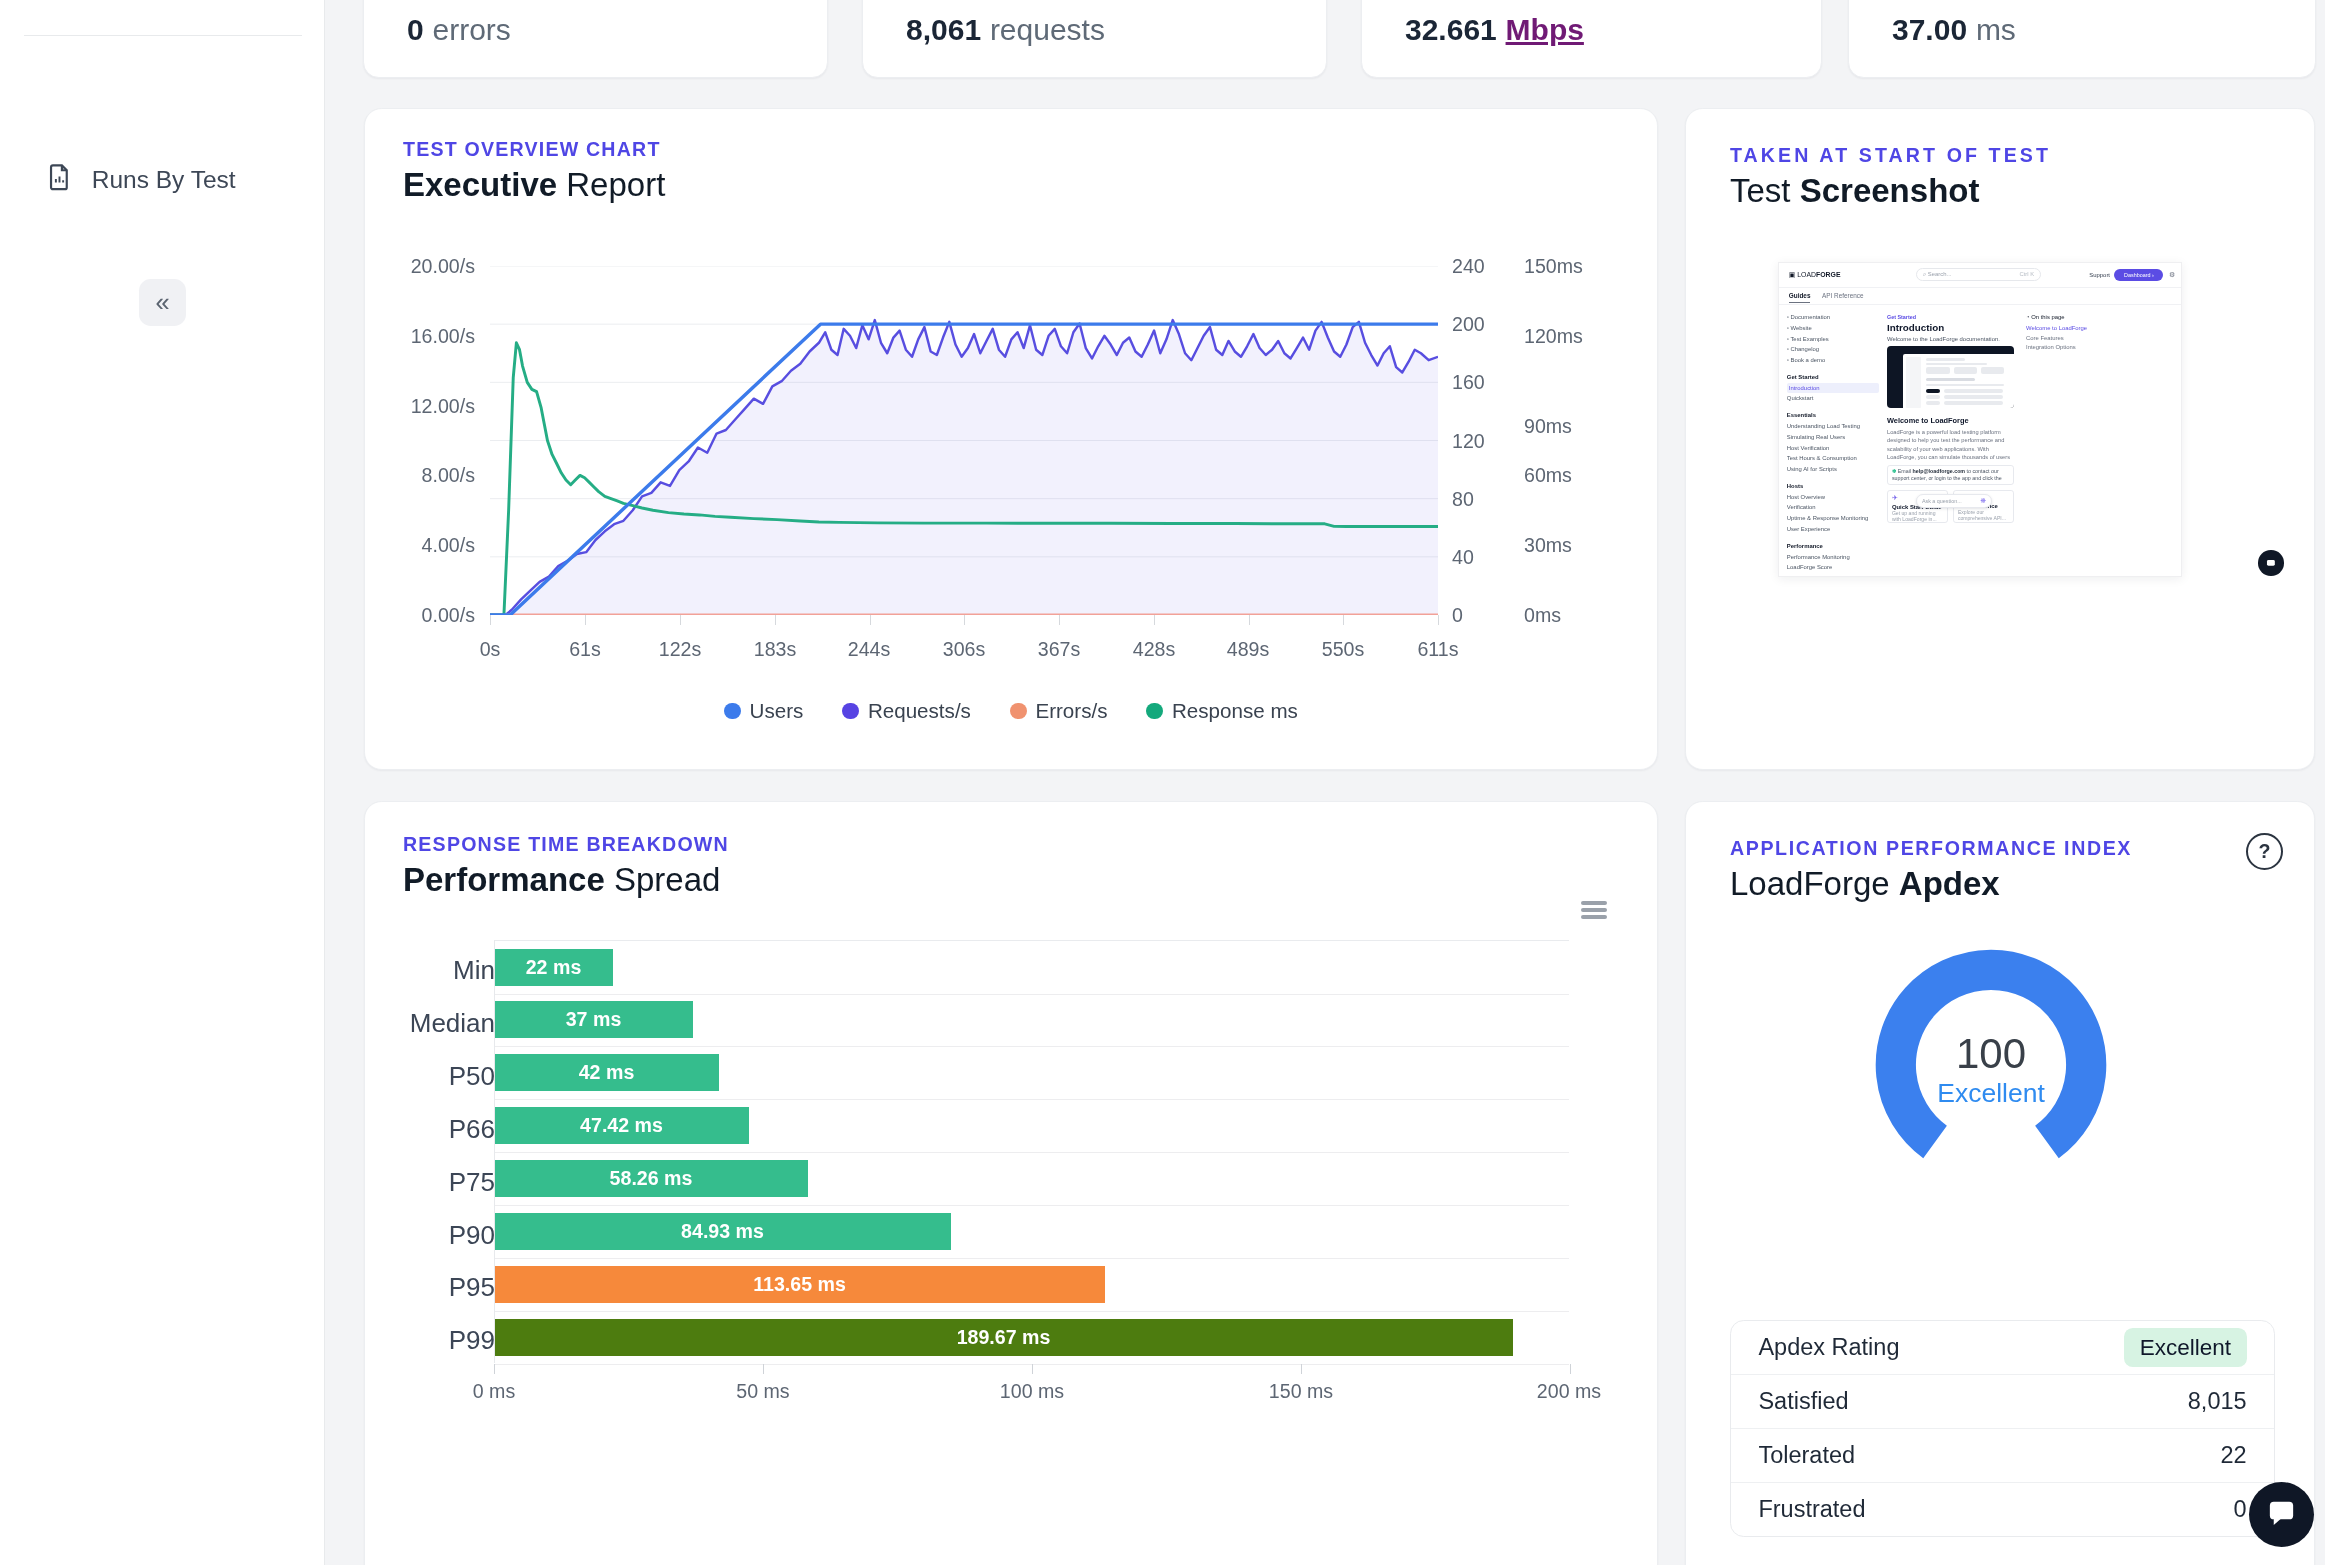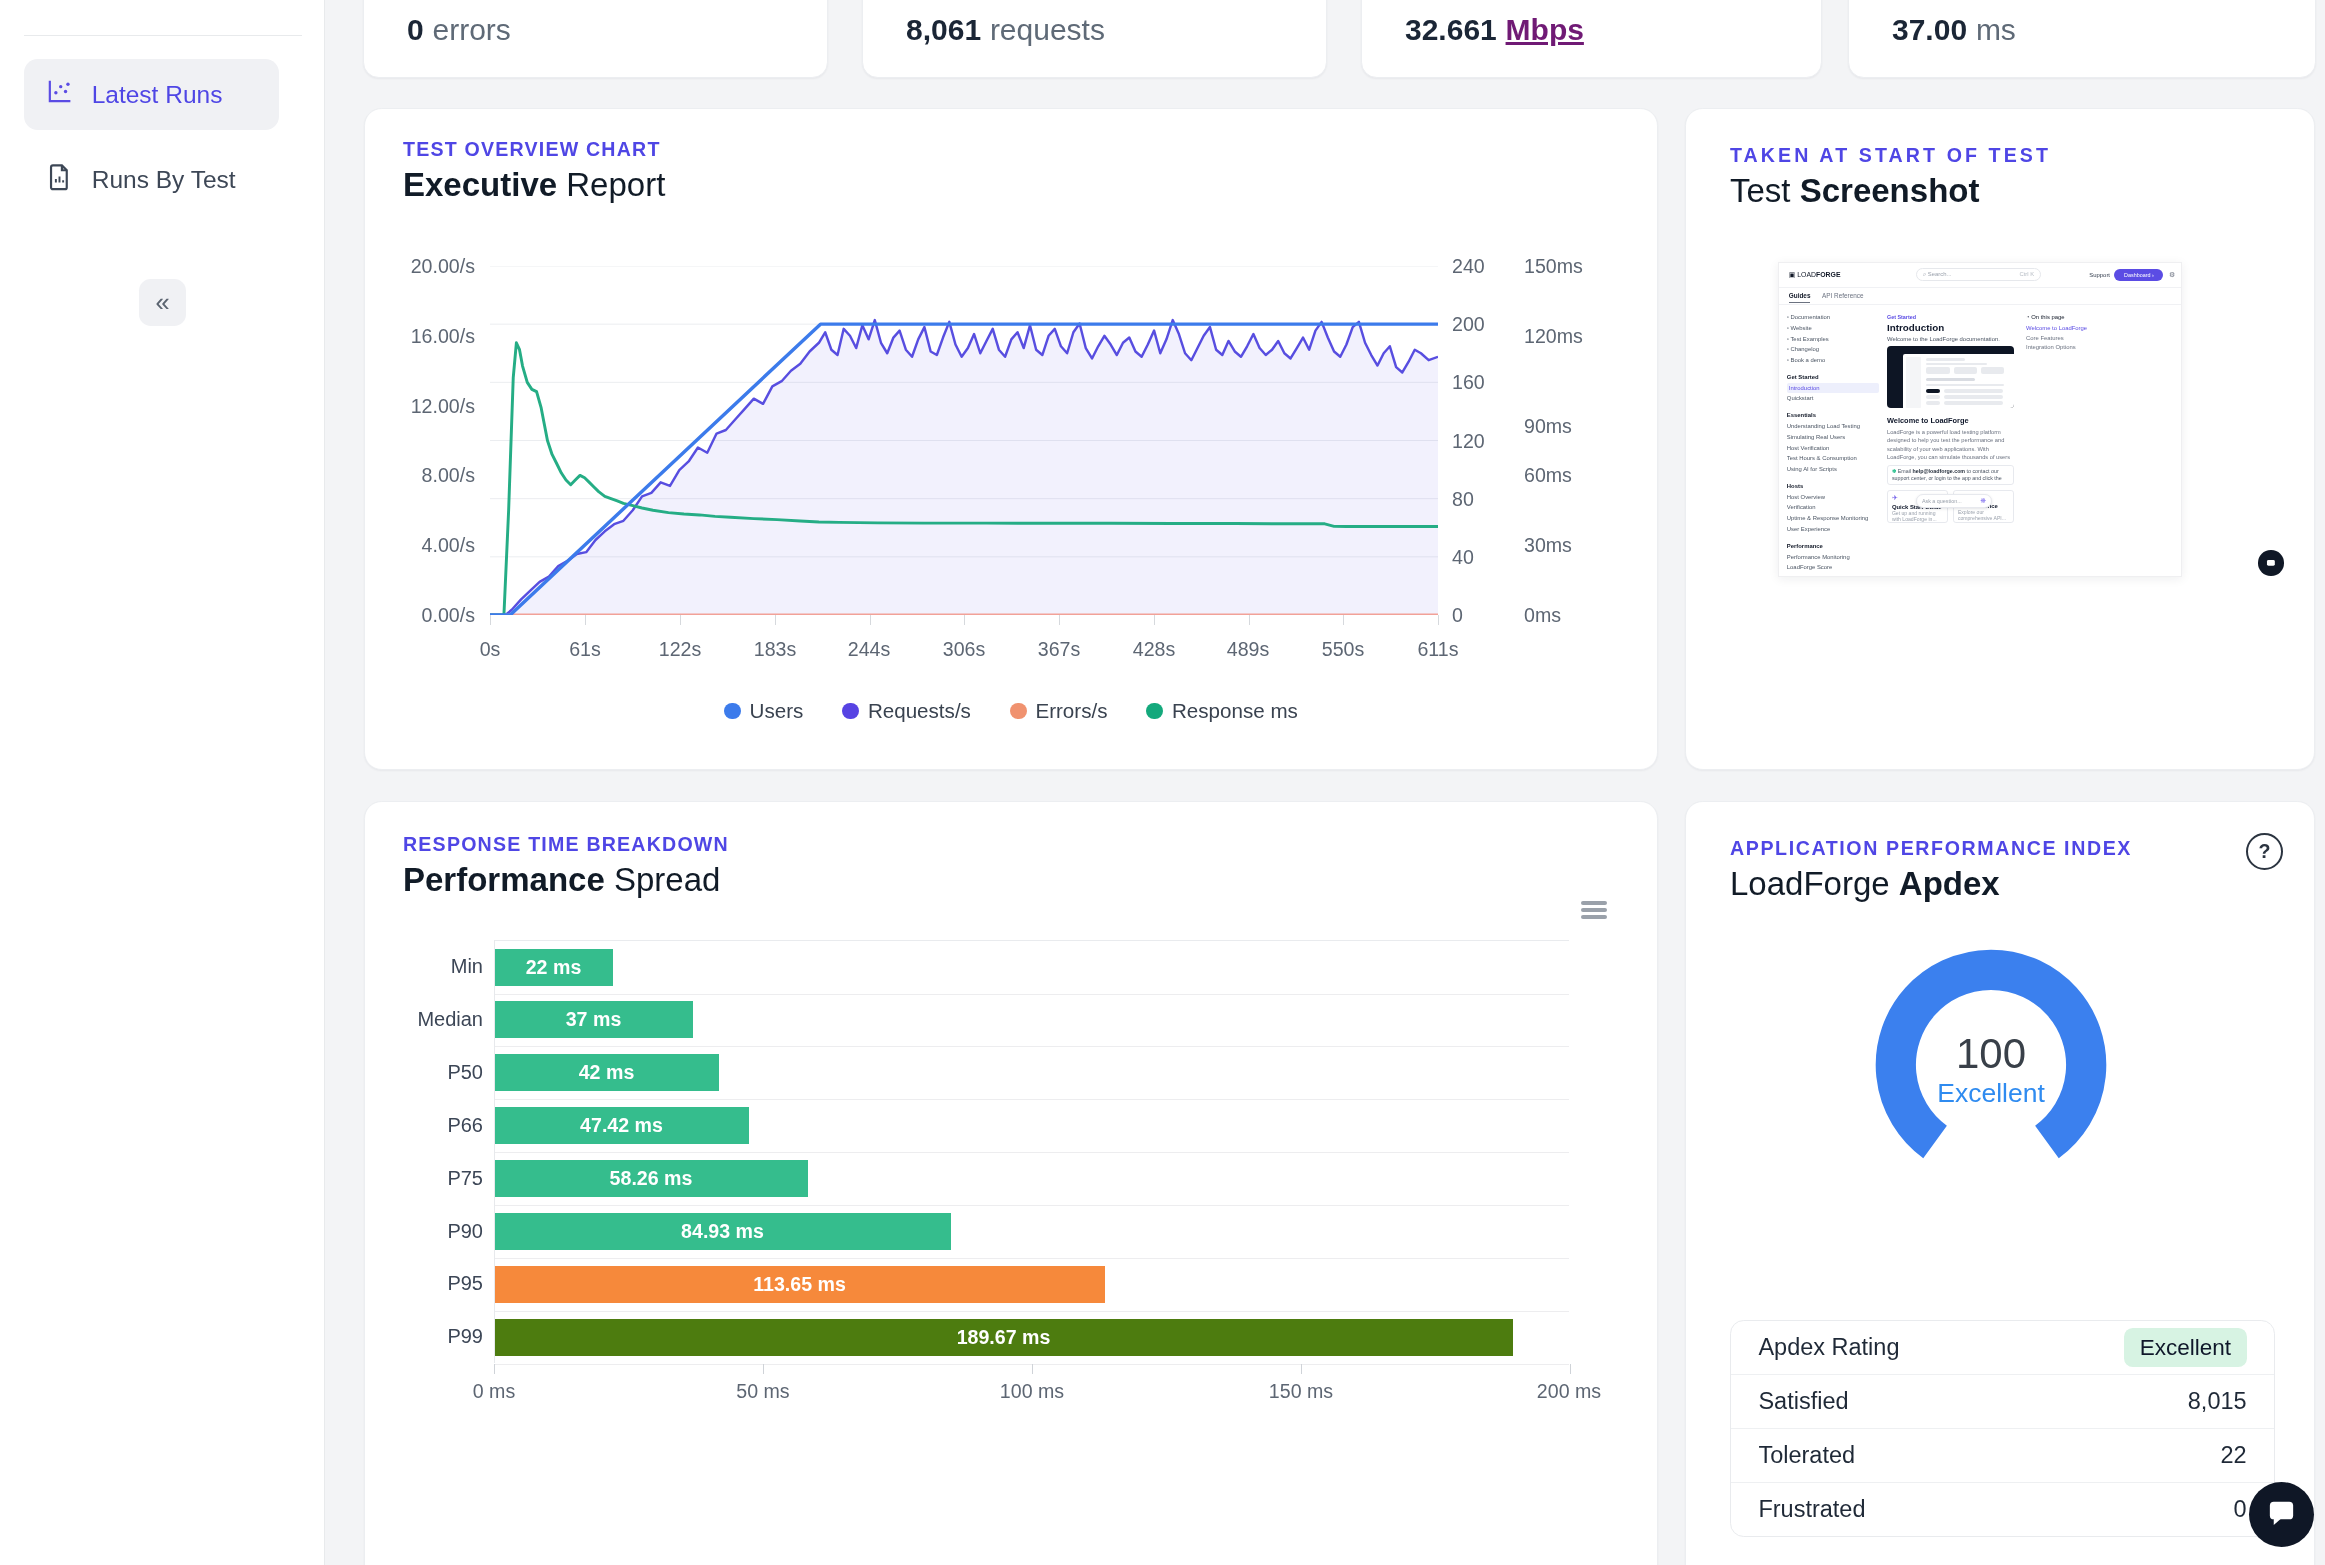--- a/index.html
+++ b/index.html
@@ -44,21 +44,21 @@
   #thumb .bar-line{position:absolute;background:#e8eaee;border-radius:2px;}
   #mini-chat-dot{position:absolute;left:572px;top:441px;width:25.5px;height:25.5px;border-radius:50%;background:#101826;
      display:flex;align-items:center;justify-content:center;}
   
   #perf-card{left:364px;top:801px;width:1292px;height:787px;}
   #hamburger{position:absolute;left:1216px;top:99px;width:25.5px;height:18.6px;cursor:pointer;}
   #hamburger div{position:absolute;left:0;width:25.5px;height:3.9px;border-radius:2px;background:#9aa1aa;}
   .bar-row{position:absolute;left:129px;width:1075px;height:53px;border-bottom:1px solid #ededef;}
   .bar-row .bar{position:absolute;left:0;top:7.8px;height:37px;display:flex;align-items:center;justify-content:center;
      color:#fff;font-weight:700;font-size:19.6px;white-space:nowrap;}
-  .bar-cat{position:absolute;left:0;width:118px;text-align:right;font-size:20px;color:#3c4656;}
+  .bar-cat{position:absolute;left:0;width:118px;text-align:right;font-size:26px;color:#3c4656;padding-left:12px;}
   
   #apdex-card{left:1685px;top:801px;width:628px;height:787px;}
   #help-icon{position:absolute;left:560px;top:31px;width:33px;height:33px;border:2.5px solid #2b3440;border-radius:50%;
      display:flex;align-items:center;justify-content:center;font-size:19.6px;font-weight:700;color:#2b3440;cursor:pointer;}
   #gauge-num{position:absolute;left:148px;top:228px;width:314px;text-align:center;font-size:42px;color:#394049;}
   #gauge-label{position:absolute;left:148px;top:276px;width:314px;text-align:center;font-size:26.5px;color:#2f8bf0;}
   #apdex-table{position:absolute;left:44px;top:518px;width:543px;border:1px solid #e9ebee;border-radius:13.7px;overflow:hidden;}
   .ap-row{height:53px;display:flex;align-items:center;justify-content:space-between;padding:0 27.4px;border-top:1px solid #eef0f2;font-size:23.5px;}
   .ap-row:first-child{border-top:none;gap:12px;}
   .ap-row .k{color:#1f2937;}
@@ -68,32 +68,20 @@
   #chat-widget{left:2249px;top:1482px;width:65px;height:65px;border-radius:50%;background:#0f1726;cursor:pointer;
      display:flex;align-items:center;justify-content:center;}
   
   .t-sec{font-weight:700;color:#111827;}
 </style>
 </head>
 <body>
 
 <div id="sidebar" class="abs">
   <div class="divider abs"></div>
-  <div class="side-item active abs" style="top:59px;">
-    <span>
-      <svg width="29" height="29" viewBox="0 0 24 24" fill="none" stroke="#5b4ce4" stroke-width="1.8">
-        <path d="M4 3v17h17"></path>
-        <circle cx="9" cy="13" r="1.4" fill="#5b4ce4" stroke="none"></circle>
-        <circle cx="13" cy="8" r="1.4" fill="#5b4ce4" stroke="none"></circle>
-        <circle cx="17" cy="12" r="1.4" fill="#5b4ce4" stroke="none"></circle>
-        <circle cx="19" cy="6" r="1.4" fill="#5b4ce4" stroke="none"></circle>
-      </svg>
-    </span>
-    <span>Latest Runs</span>
-  </div>
   <div class="side-item idle abs" style="top:144px;">
     <span>
       <svg width="29" height="29" viewBox="0 0 24 24" fill="none" stroke="#3d4756" stroke-width="1.8">
         <path d="M6 2.8h8l4 4V21a1.5 1.5 0 0 1-1.5 1.5h-10A1.5 1.5 0 0 1 5 21V4.3A1.5 1.5 0 0 1 6.5 2.8z"></path>
         <path d="M14 2.8v4h4"></path>
         <path d="M9 17v-3M12 17v-5M15 17v-2" stroke-width="1.6"></path>
       </svg>
     </span>
     <span>Runs By Test</span>
   </div>

